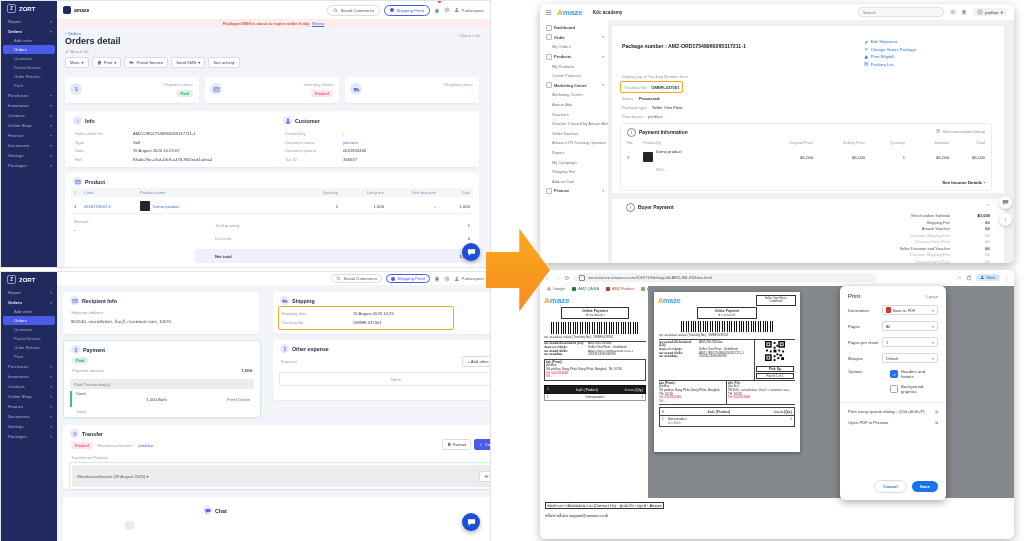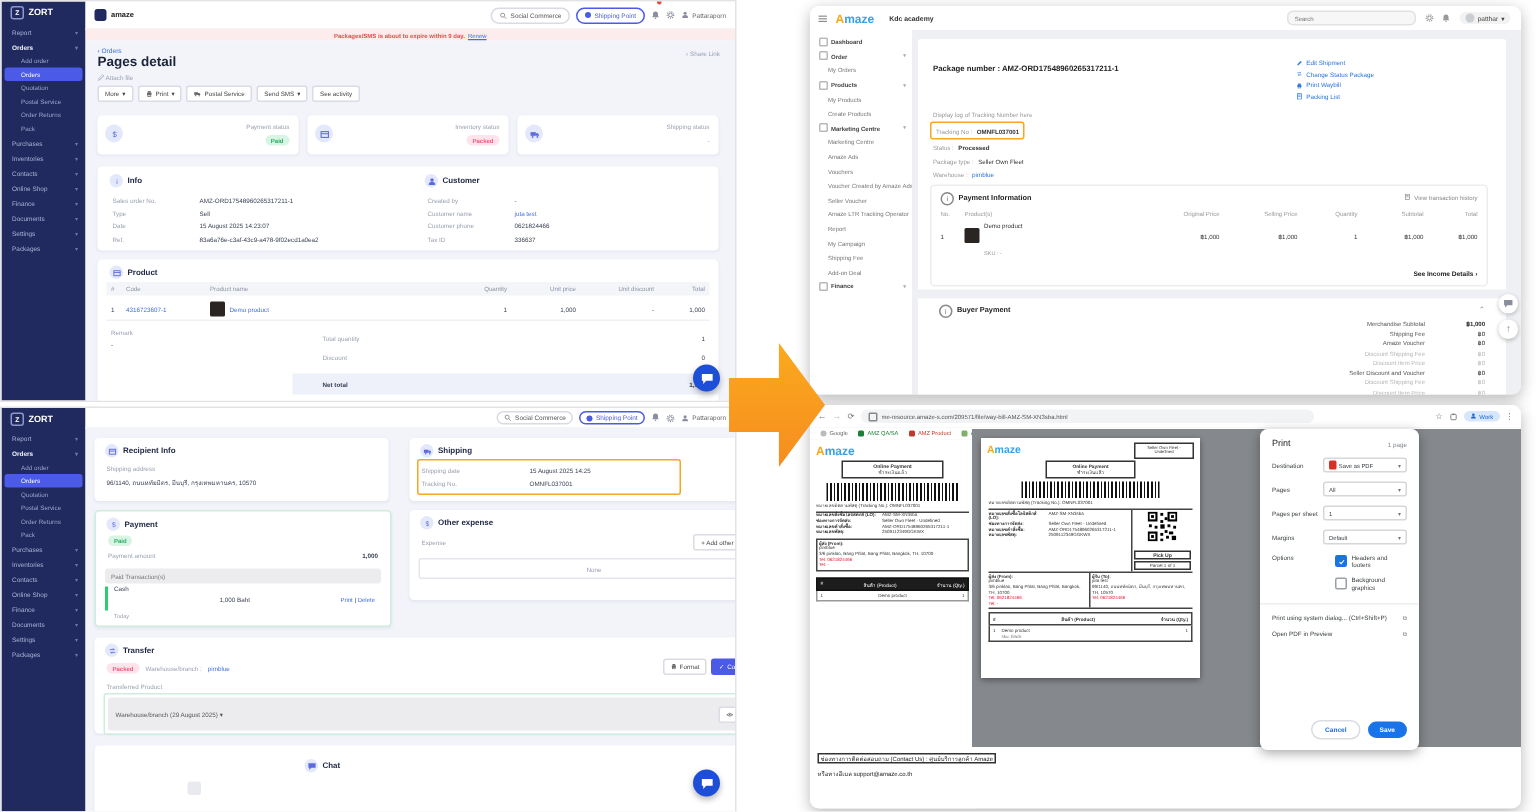--- a/index.html
+++ b/index.html
@@ -256,21 +256,21 @@
           </span>
       </div>
     </div>
   </div>
   <div class="zban">
       <b>Packages/SMS is about to expire within 9 day.</b>
       <span class="link" style="text-decoration:underline">Renew</span>
     </div>
   <div class="zcontent">
     <div class="abs link" style="left:8px;top:4px;font-size:4.4px">‹ <span>Orders</span></div>
-    <div class="abs" style="left:8px;top:9px;font-size:9px;font-weight:bold;color:#1b2336">Pages detail</div>
+    <div class="abs" style="left:8px;top:9px;font-size:9px;font-weight:bold;color:#1b2336">Orders detail</div>
     <div class="abs lab" style="left:8px;top:22px">🖉 <span>Attach file</span></div>
     <div class="abs lab" style="right:10px;top:6px">‹ <span>Share Link</span></div>
     <div class="abs f" style="left:8px;top:30px;gap:3px">
       <div class="btn"><span>More</span> ▾</div>
       <div class="btn"><svg class="ic" width="5" height="5" color="#666">
             <use href="#i-printer"></use>
           </svg><span>Print</span> ▾</div>
       <div class="btn">
           <svg class="ic" width="5" height="5" color="#666">
             <use href="#i-truck"></use>

